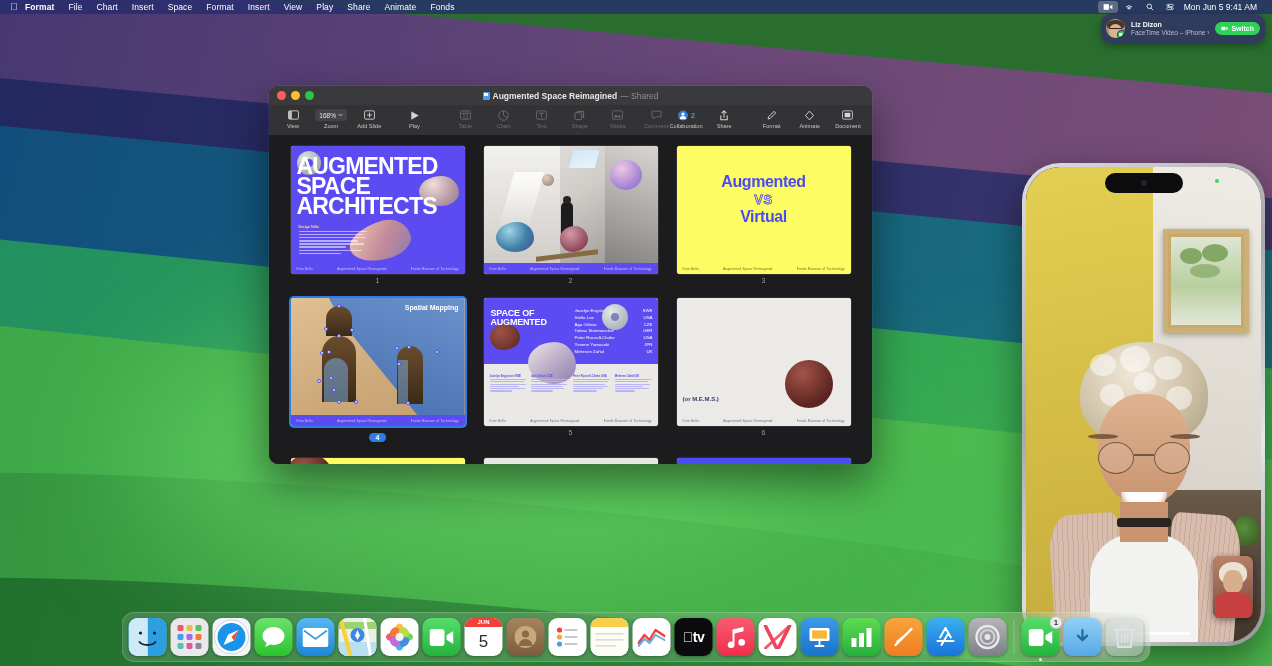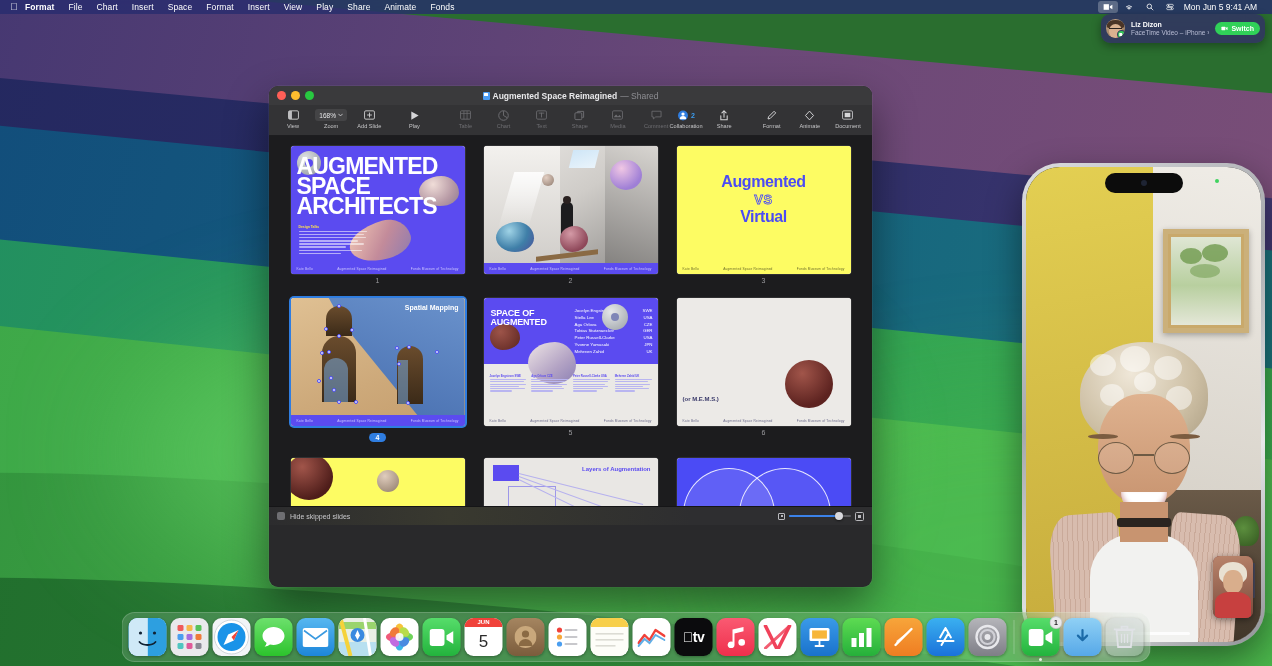--- a/index.html
+++ b/index.html
@@ -52,21 +52,21 @@
     background:#34c759; border:1px solid rgba(49,55,96,.95); display:flex; align-items:center; justify-content:center; }
   #notif .badge svg { width:5px; height:5px; }
   #notif .ntext { flex:1; min-width:0; line-height:1.15; }
   #notif .nname { font-size:7px; font-weight:bold; color:#fff; white-space:nowrap; overflow:hidden; }
   #notif .nsub { font-size:6.5px; color:#b9bdd4; white-space:nowrap; overflow:hidden; }
   #notif .switch { background:#30d158; color:#fff; font-size:7px; font-weight:bold;
     border-radius:9px; padding:3px 6px; display:flex; align-items:center; gap:3px; white-space:nowrap; border:none; cursor:pointer; }
   #notif .switch svg { width:7px; height:7px; }
 
   
-  #keynote { position:absolute; left:269px; top:86px; width:603px; height:501px;
+  #keynote { position:absolute; left:269px; top:86px; width:603px; height:378px;
     background:#29292b; border-radius:9px; overflow:hidden; z-index:20;
     box-shadow:0 18px 44px rgba(0,0,0,.48), 0 0 0 .5px rgba(255,255,255,.13); }
 
   .kn-titlebar { position:relative; height:19px; background:#3a3a3c; display:flex; align-items:center; }
   .traffic { display:flex; gap:5px; padding-left:8px; }
   .tl { width:9px; height:9px; border-radius:50%; }
   .tl.r{background:#ff5f57;} .tl.y{background:#febc2e;} .tl.g{background:#28c840;}
   .kn-title { position:absolute; left:0; right:0; text-align:center; font-size:8.5px;
     color:#e8e8ea; font-weight:bold; display:flex; align-items:center; justify-content:center; gap:3px; }
   .kn-title .docicon { width:7px; height:8px; background:#4a9cf5; border-radius:1px; display:inline-block; position:relative; }

